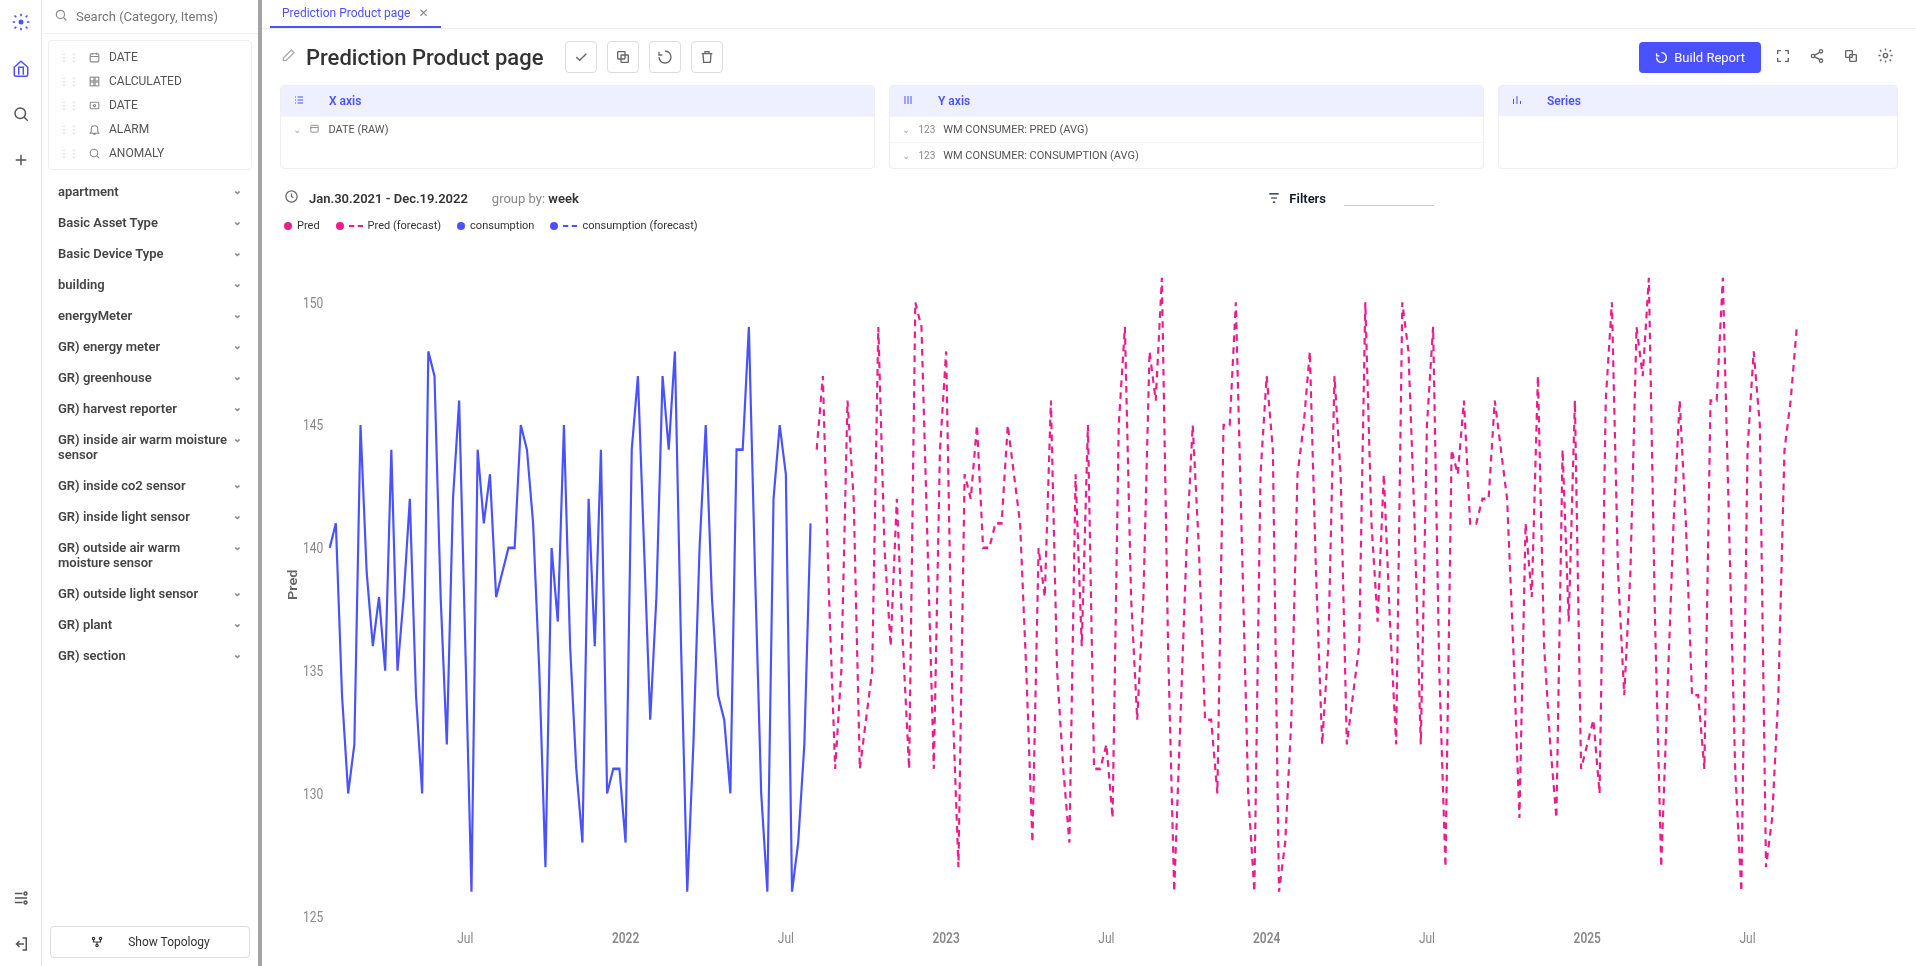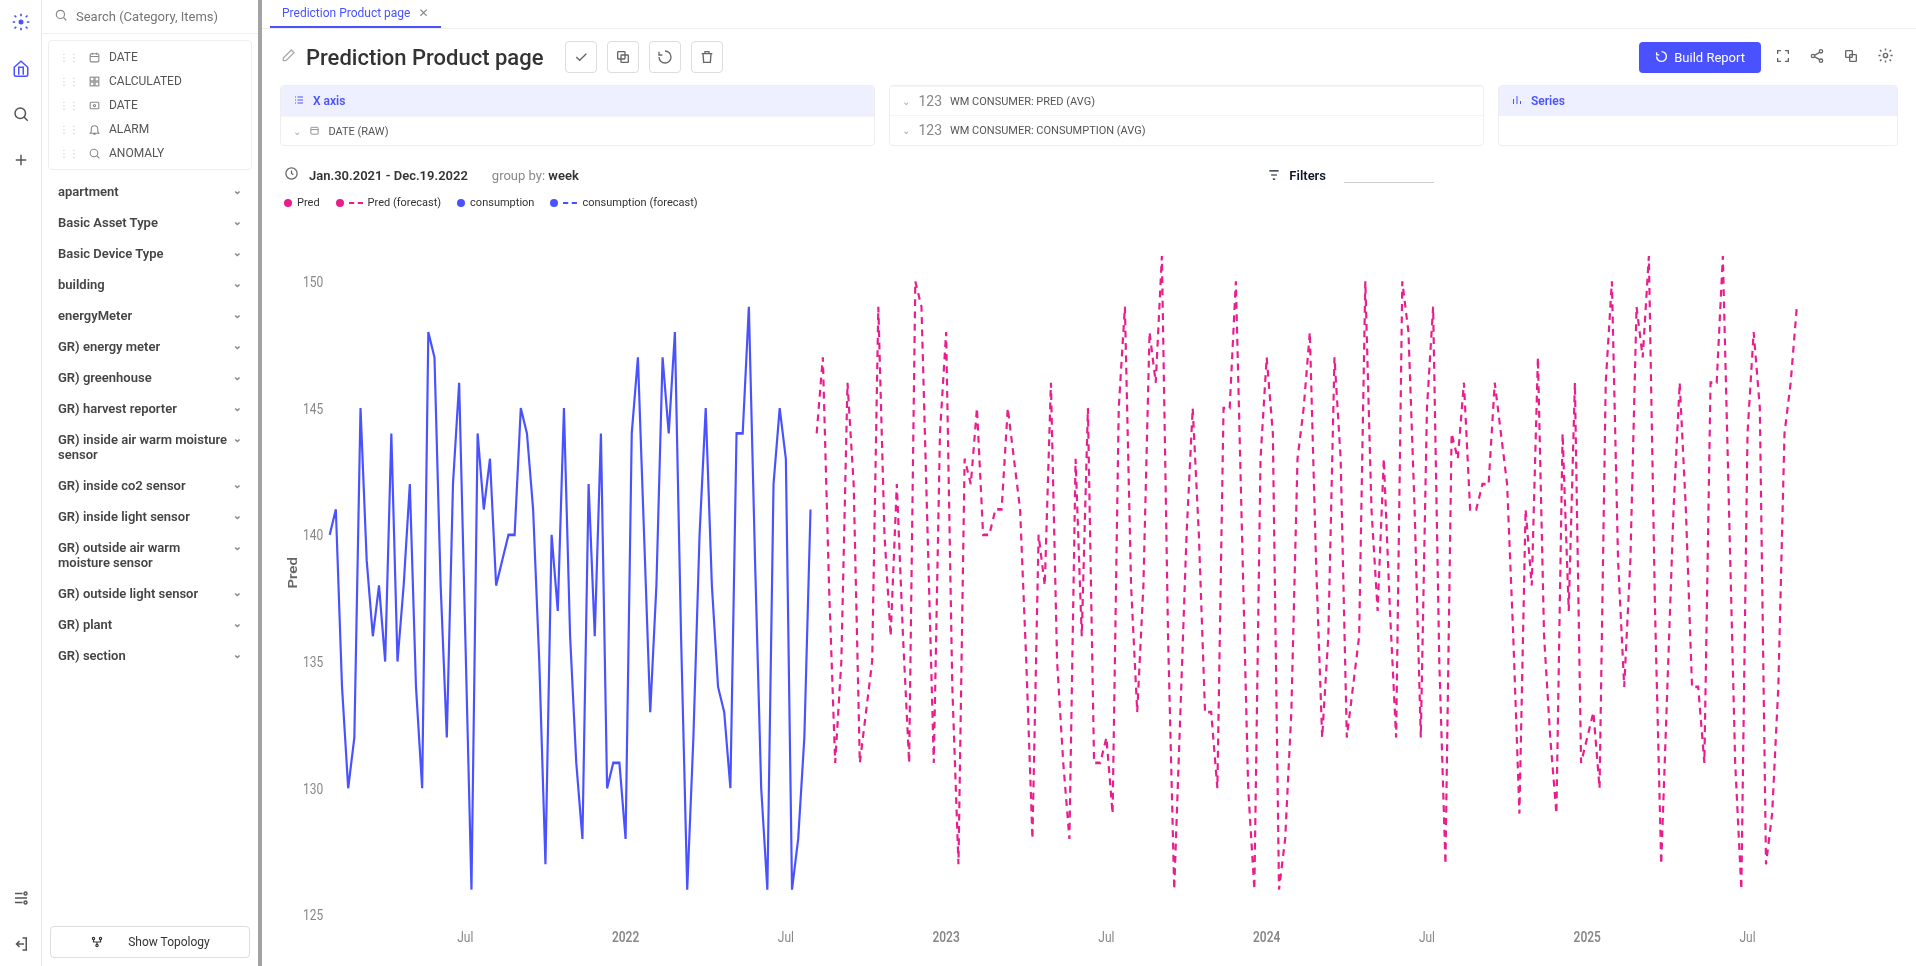--- a/index.html
+++ b/index.html
@@ -23,29 +23,29 @@
 .show-topo{margin:8px;padding:8px;border:1px solid #ddd;border-radius:4px;display:flex;align-items:center;justify-content:center;gap:24px;cursor:pointer;font-size:12px;color:#333;background:#fff}
 .main{flex:1;display:flex;flex-direction:column;overflow:hidden}
 .tabs{display:flex;border-bottom:1px solid #eee;padding-left:8px}
 .tab{display:flex;align-items:center;gap:8px;padding:6px 12px;font-size:12px;color:#4a52ff;border-bottom:2px solid #4a52ff;cursor:pointer}
 .tab .x{color:#888;cursor:pointer}
 .header{display:flex;align-items:center;padding:12px 18px;gap:10px}
 .header .edit{color:#aaa;cursor:pointer}
 .header h1{font-size:22px;font-weight:500;color:#333;flex:0 0 auto;margin-right:12px}
 .icon-btn{width:32px;height:32px;border:1px solid #ddd;border-radius:4px;display:flex;align-items:center;justify-content:center;cursor:pointer;color:#666;background:#fff}
 .header-spacer{flex:1}
-.build-btn{background:#4a52ff;color:#fff;border:none;border-radius:4px;padding:8px 16px;font-size:13px;cursor:pointer;display:flex;gap:6px}
+.build-btn{background:#4a52ff;color:#fff;border:none;border-radius:4px;padding:8px 16px;font-size:13px;cursor:pointer;display:flex;align-items:center;gap:6px}
 .header .tool{color:#666;cursor:pointer;padding:4px}
 .axis-row{display:flex;gap:14px;padding:0 18px 10px}
 .axis-box{flex:1;border:1px solid #eee;border-radius:4px;overflow:hidden}
 .axis-box.series{flex:0 0 400px}
-.axis-head{background:#eef0ff;padding:8px 12px;display:flex;align-items:flex-start;gap:8px;font-size:12px;font-weight:600;color:#4a52ff}
+.axis-head{background:#eef0ff;padding:8px 12px;display:flex;align-items:flex-start;gap:24px;font-size:12px;font-weight:600;color:#4a52ff}
 .axis-item{display:flex;align-items:center;gap:8px;padding:6px 12px;font-size:11px;color:#555;border-top:1px solid #f5f5f5}
 .axis-item .chev{color:#aaa;font-size:10px}
-.axis-item .itype{color:#888;font-size:14px}
+.axis-item .itype{color:#888;font-size:10px}
 .meta-row{display:flex;align-items:center;padding:10px 22px;gap:10px;font-size:13px}
 .meta-row .clock{color:#666}
 .date-range{font-weight:600;color:#333}
 .group-by{color:#888;margin-left:14px}
 .group-by b{color:#333;font-weight:600}
 .meta-spacer{flex:1}
 .filters-lbl{display:flex;align-items:center;gap:8px;color:#0f172a;font-weight:600}
 .filter-input{border:none;border-bottom:1px solid #ccc;outline:none;width:90px;margin-left:8px}
 .legend{display:flex;align-items:center;gap:16px;padding:2px 22px 8px;font-size:11px}
 .legend-item{display:flex;align-items:center;gap:5px}
@@ -322,20 +322,26 @@
             <span class="chev">⌄</span>
             <span class="itype"><svg width="11" height="11" viewBox="0 0 24 24" fill="none" stroke="currentColor" stroke-width="2">
                 <rect x="4" y="5" width="16" height="15" rx="2"></rect>
                 <path d="M4 10h16"></path>
               </svg></span>
             <span>DATE (RAW)</span>
           </div>
         </div>
     </div>
     <div class="axis-box">
+      <div class="axis-head">
+        <svg width="12" height="12" viewBox="0 0 24 24" fill="none" stroke="currentColor" stroke-width="2">
+            <path d="M6 4v16M12 4v16M18 4v16"></path>
+          </svg>
+        <span>Y axis</span>
+      </div>
       <div id="y-items">
           <div class="axis-item">
             <span class="chev">⌄</span>
             <span class="itype">123</span>
             <span>WM CONSUMER: PRED (AVG)</span>
           </div>
           <div class="axis-item">
             <span class="chev">⌄</span>
             <span class="itype">123</span>
             <span>WM CONSUMER: CONSUMPTION (AVG)</span>

